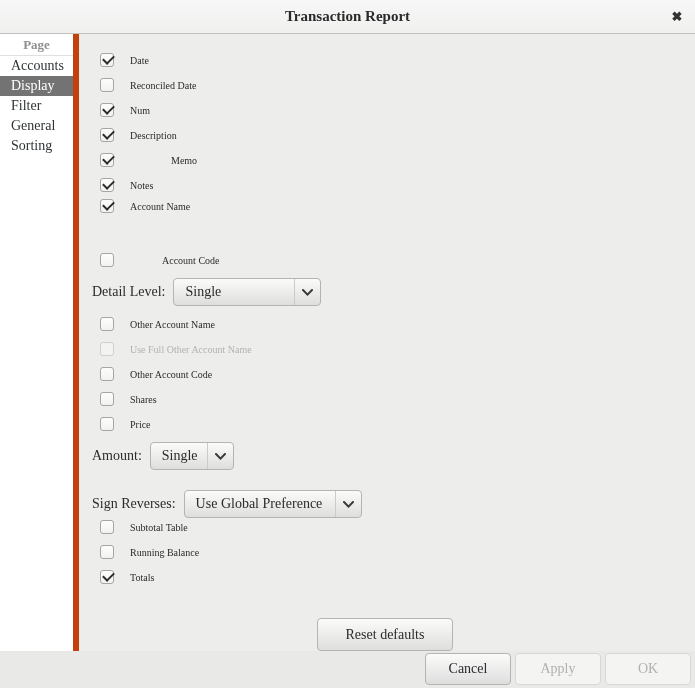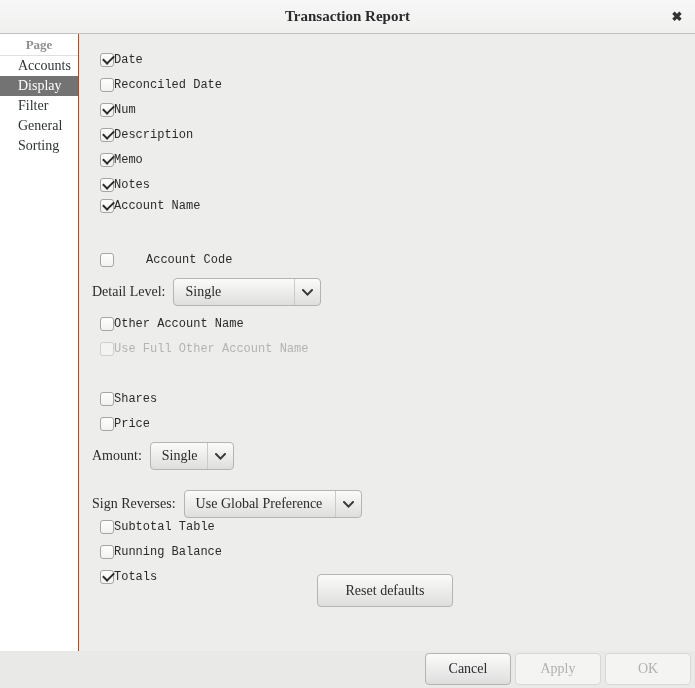--- a/index.html
+++ b/index.html
@@ -32,31 +32,31 @@
     line-height: 18px; text-align: center;
     font-family: "Liberation Sans", sans-serif;
     font-size: 13px; font-weight: bold; color: #333;
     cursor: pointer;
   }
 
   
   #sidebar {
     position: absolute; left: 0; top: 34px; width: 79px; height: 617px;
     background: #ffffff;
-    border-right: 1px solid #c2410c;
+    border-right: 6px solid #c2410c;
   }
   #sidebar-header {
     height: 22px; line-height: 22px; text-align: center;
     font-weight: bold; font-size: 13px; color: #8f8f8f;
     border-bottom: 1px solid #e0e0de;
     background: #ffffff;
   }
   .side-item {
     height: 20px; line-height: 20px;
-    padding-left: 18px;
+    padding-left: 11px;
     font-size: 14px; color: #2e3436;
     cursor: pointer;
     white-space: nowrap;
   }
   .side-item.selected {
     background: #737373; color: #ffffff;
   }
 
   
   #content {
@@ -85,23 +85,22 @@
     width: 9px; height: 5px;
     border-left: 2px solid #2b2b2b;
     border-bottom: 2px solid #2b2b2b;
     transform: rotate(-45deg);
   }
   .cb.dis {
     border-color: #cfcfcb;
     background: #f3f3f1;
   }
   .chk-label {
-    margin-left: 0; font-size: 12px; color: #2b2b2b;
-    white-space: nowrap;
-    font-family: Liberation Mono, monospace;
+    margin-left: 16px; font-size: 10px; color: #2b2b2b;
+    white-space: nowrap;
   }
   .chk-label.dis { color: #b3b3b0; }
 
   
   .combo-row {
     position: absolute; left: 12px;
     display: flex; align-items: center; height: 28px;
   }
   .combo-caption {
     font-size: 14px; color: #2b2b2b; margin-right: 8px;
@@ -123,21 +122,21 @@
   }
   .combo-arrow {
     width: 26px;
     border-left: 1px solid #cbcbc7;
     display: flex; align-items: center; justify-content: center;
   }
   .combo-arrow svg { display: block; }
 
   
   #reset-btn {
-    position: absolute; left: 237px; top: 540px;
+    position: absolute; left: 237px; top: 584px;
     width: 136px; height: 33px;
     border: 1px solid #b4b4b0; border-radius: 4px;
     background: linear-gradient(to bottom, #fbfbfa 0%, #dededc 100%);
     line-height: 31px; text-align: center;
     font-size: 14px; color: #2b2b2b;
     cursor: pointer;
   }
 
   
   #bottombar {
@@ -192,21 +191,21 @@
       <span class="chk-label">Reconciled Date</span>
     </div>
     <div class="chk-row" style="top: 66px;">
       <span class="cb on"></span>
       <span class="chk-label">Num</span>
     </div>
     <div class="chk-row" style="top: 91px;">
       <span class="cb on"></span>
       <span class="chk-label">Description</span>
     </div>
-    <div class="chk-row" style="top: 116px;">
+    <div class="chk-row" style="top: 116px; gap: 41px;">
       <span class="cb on"></span>
       <span class="chk-label">Memo</span>
     </div>
     <div class="chk-row" style="top: 141px;">
       <span class="cb on"></span>
       <span class="chk-label">Notes</span>
     </div>
     <div class="chk-row" style="top: 162px;">
       <span class="cb on"></span>
       <span class="chk-label">Account Name</span>
@@ -227,20 +226,24 @@
       </div>
     </div>
     <div class="chk-row" style="top: 280px;">
       <span class="cb"></span>
       <span class="chk-label">Other Account Name</span>
     </div>
     <div class="chk-row disabled" style="top: 305px;">
       <span class="cb dis"></span>
       <span class="chk-label dis">Use Full Other Account Name</span>
     </div>
+    <div class="chk-row" style="top: 330px;">
+      <span class="cb"></span>
+      <span class="chk-label">Other Account Code</span>
+    </div>
     <div class="chk-row" style="top: 355px;">
       <span class="cb"></span>
       <span class="chk-label">Shares</span>
     </div>
     <div class="chk-row" style="top: 380px;">
       <span class="cb"></span>
       <span class="chk-label">Price</span>
     </div>
     <div class="combo-row" style="top: 408px;">
       <span class="combo-caption">Amount:</span>

